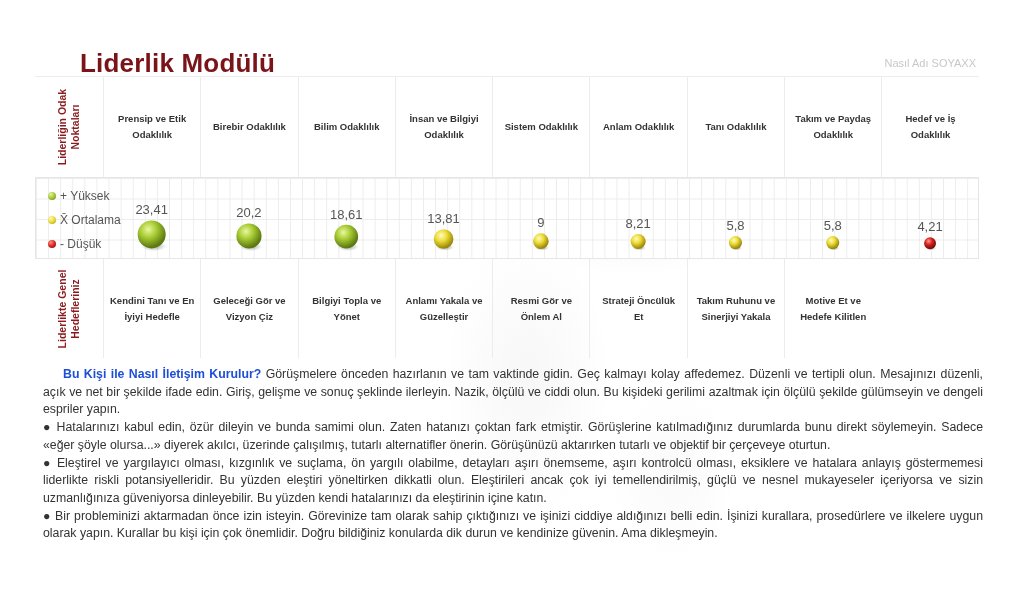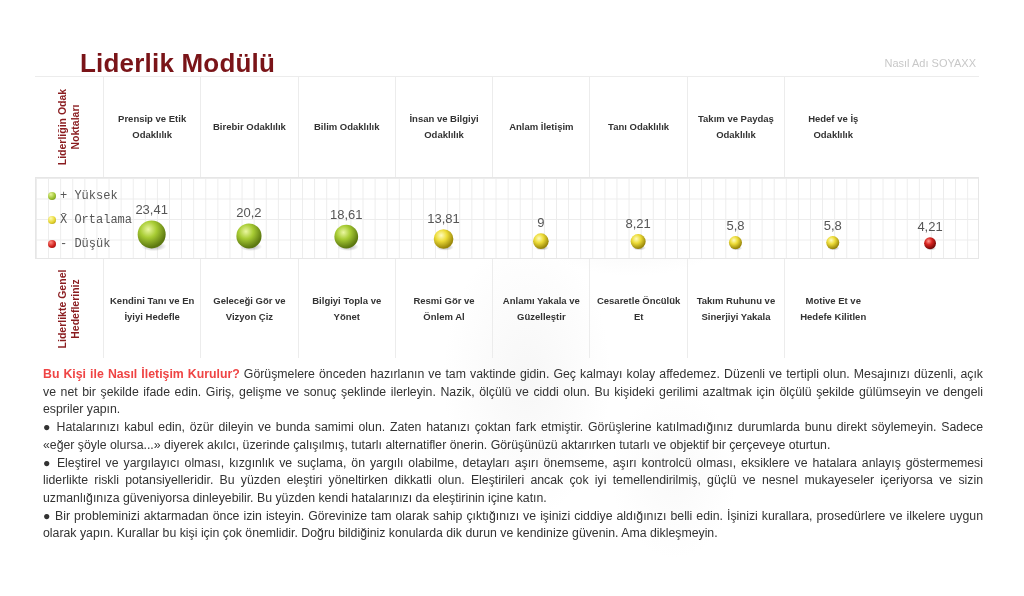--- a/index.html
+++ b/index.html
@@ -48,31 +48,31 @@
   .chart-box {
     position: absolute; left: 0; top: 101px; width: 944px; height: 82px;
     border: 1px solid #e6e6e6;
     background-color: #fff;
     background-image:
       linear-gradient(to right, #ececec 1px, transparent 1px),
       linear-gradient(to bottom, #ececec 1px, transparent 1px);
     background-size: 12.1px 20.5px;
   }
   .legend { position: absolute; left: 12px; top: 6px; }
-  .legend-item { display: flex; align-items: center; height: 24px; font-size: 12px; color: #555; font-family: Liberation Mono, monospace; }
+  .legend-item { display: flex; align-items: center; height: 24px; font-size: 12px; color: #555; }
   .legend-dot { width: 8px; height: 8px; border-radius: 50%; margin-right: 4px; }
 
   svg.plot { position: absolute; left: 0; top: 101px; width: 944px; height: 82px; overflow: visible; }
 
   .text-block {
     position: absolute; left: 43px; top: 366px; width: 940px;
     font-size: 12.3px; line-height: 17.7px; color: #333; text-align: justify;
   }
   .text-block p { margin: 0; }
-  .lead { color: #ef4444; font-weight: bold; }
+  .lead { color: #1d4ed8; font-weight: bold; margin-left: 20px; }
 </style>
 </head>
 <body>
 
 <div class="watermark"></div>
 
 <div class="title">Liderlik Modülü</div>
 <div class="person">Nasıl Adı SOYAXX</div>
 
 <div class="grid-wrap">
@@ -82,21 +82,22 @@
     <div class="side-label">
       <div class="vtxt">
         <div>Liderliğin Odak</div>
         <div>Noktaları</div>
       </div>
     </div>
     <div class="col">Prensip ve Etik Odaklılık</div>
     <div class="col">Birebir Odaklılık</div>
     <div class="col">Bilim Odaklılık</div>
     <div class="col">İnsan ve Bilgiyi Odaklılık</div>
-    <div class="col">Anlam İletişim</div>
+    <div class="col">Sistem Odaklılık</div>
+    <div class="col">Anlam Odaklılık</div>
     <div class="col">Tanı Odaklılık</div>
     <div class="col">Takım ve Paydaş Odaklılık</div>
     <div class="col">Hedef ve İş Odaklılık</div>
   </div>
 
   <div class="chart-box">
     <div class="legend">
       <div class="legend-item">
         <span class="legend-dot" style="background: radial-gradient(circle at 35% 30%, #e8f59a, #9cc230 55%, #5e7a12);"></span>
         <span>+ Yüksek</span>
@@ -168,23 +169,23 @@
   <div class="row footer">
     <div class="side-label">
       <div class="vtxt">
         <div>Liderlikte Genel</div>
         <div>Hedefleriniz</div>
       </div>
     </div>
     <div class="col">Kendini Tanı ve En İyiyi Hedefle</div>
     <div class="col">Geleceği Gör ve Vizyon Çiz</div>
     <div class="col">Bilgiyi Topla ve Yönet</div>
+    <div class="col">Anlamı Yakala ve Güzelleştir</div>
     <div class="col">Resmi Gör ve Önlem Al</div>
-    <div class="col">Anlamı Yakala ve Güzelleştir</div>
-    <div class="col">Cesaretle Öncülük Et</div>
+    <div class="col">Strateji Öncülük Et</div>
     <div class="col">Takım Ruhunu ve Sinerjiyi Yakala</div>
     <div class="col">Motive Et ve Hedefe Kilitlen</div>
   </div>
 </div>
 
 <div class="text-block">
   <p>
     <span class="lead">Bu Kişi ile Nasıl İletişim Kurulur?</span><span> Görüşmelere önceden hazırlanın ve tam vaktinde gidin. Geç kalmayı kolay affedemez. Düzenli ve tertipli olun. Mesajınızı düzenli, açık ve net bir şekilde ifade edin. Giriş, gelişme ve sonuç şeklinde ilerleyin. Nazik, ölçülü ve ciddi olun. Bu kişideki gerilimi azaltmak için ölçülü şekilde gülümseyin ve dengeli espriler yapın.</span>
   </p>
   <p>● Hatalarınızı kabul edin, özür dileyin ve bunda samimi olun. Zaten hatanızı çoktan fark etmiştir. Görüşlerine katılmadığınız durumlarda bunu direkt söylemeyin. Sadece «eğer şöyle olursa...» diyerek akılcı, üzerinde çalışılmış, tutarlı alternatifler önerin. Görüşünüzü aktarırken tutarlı ve objektif bir çerçeveye oturtun.</p>

